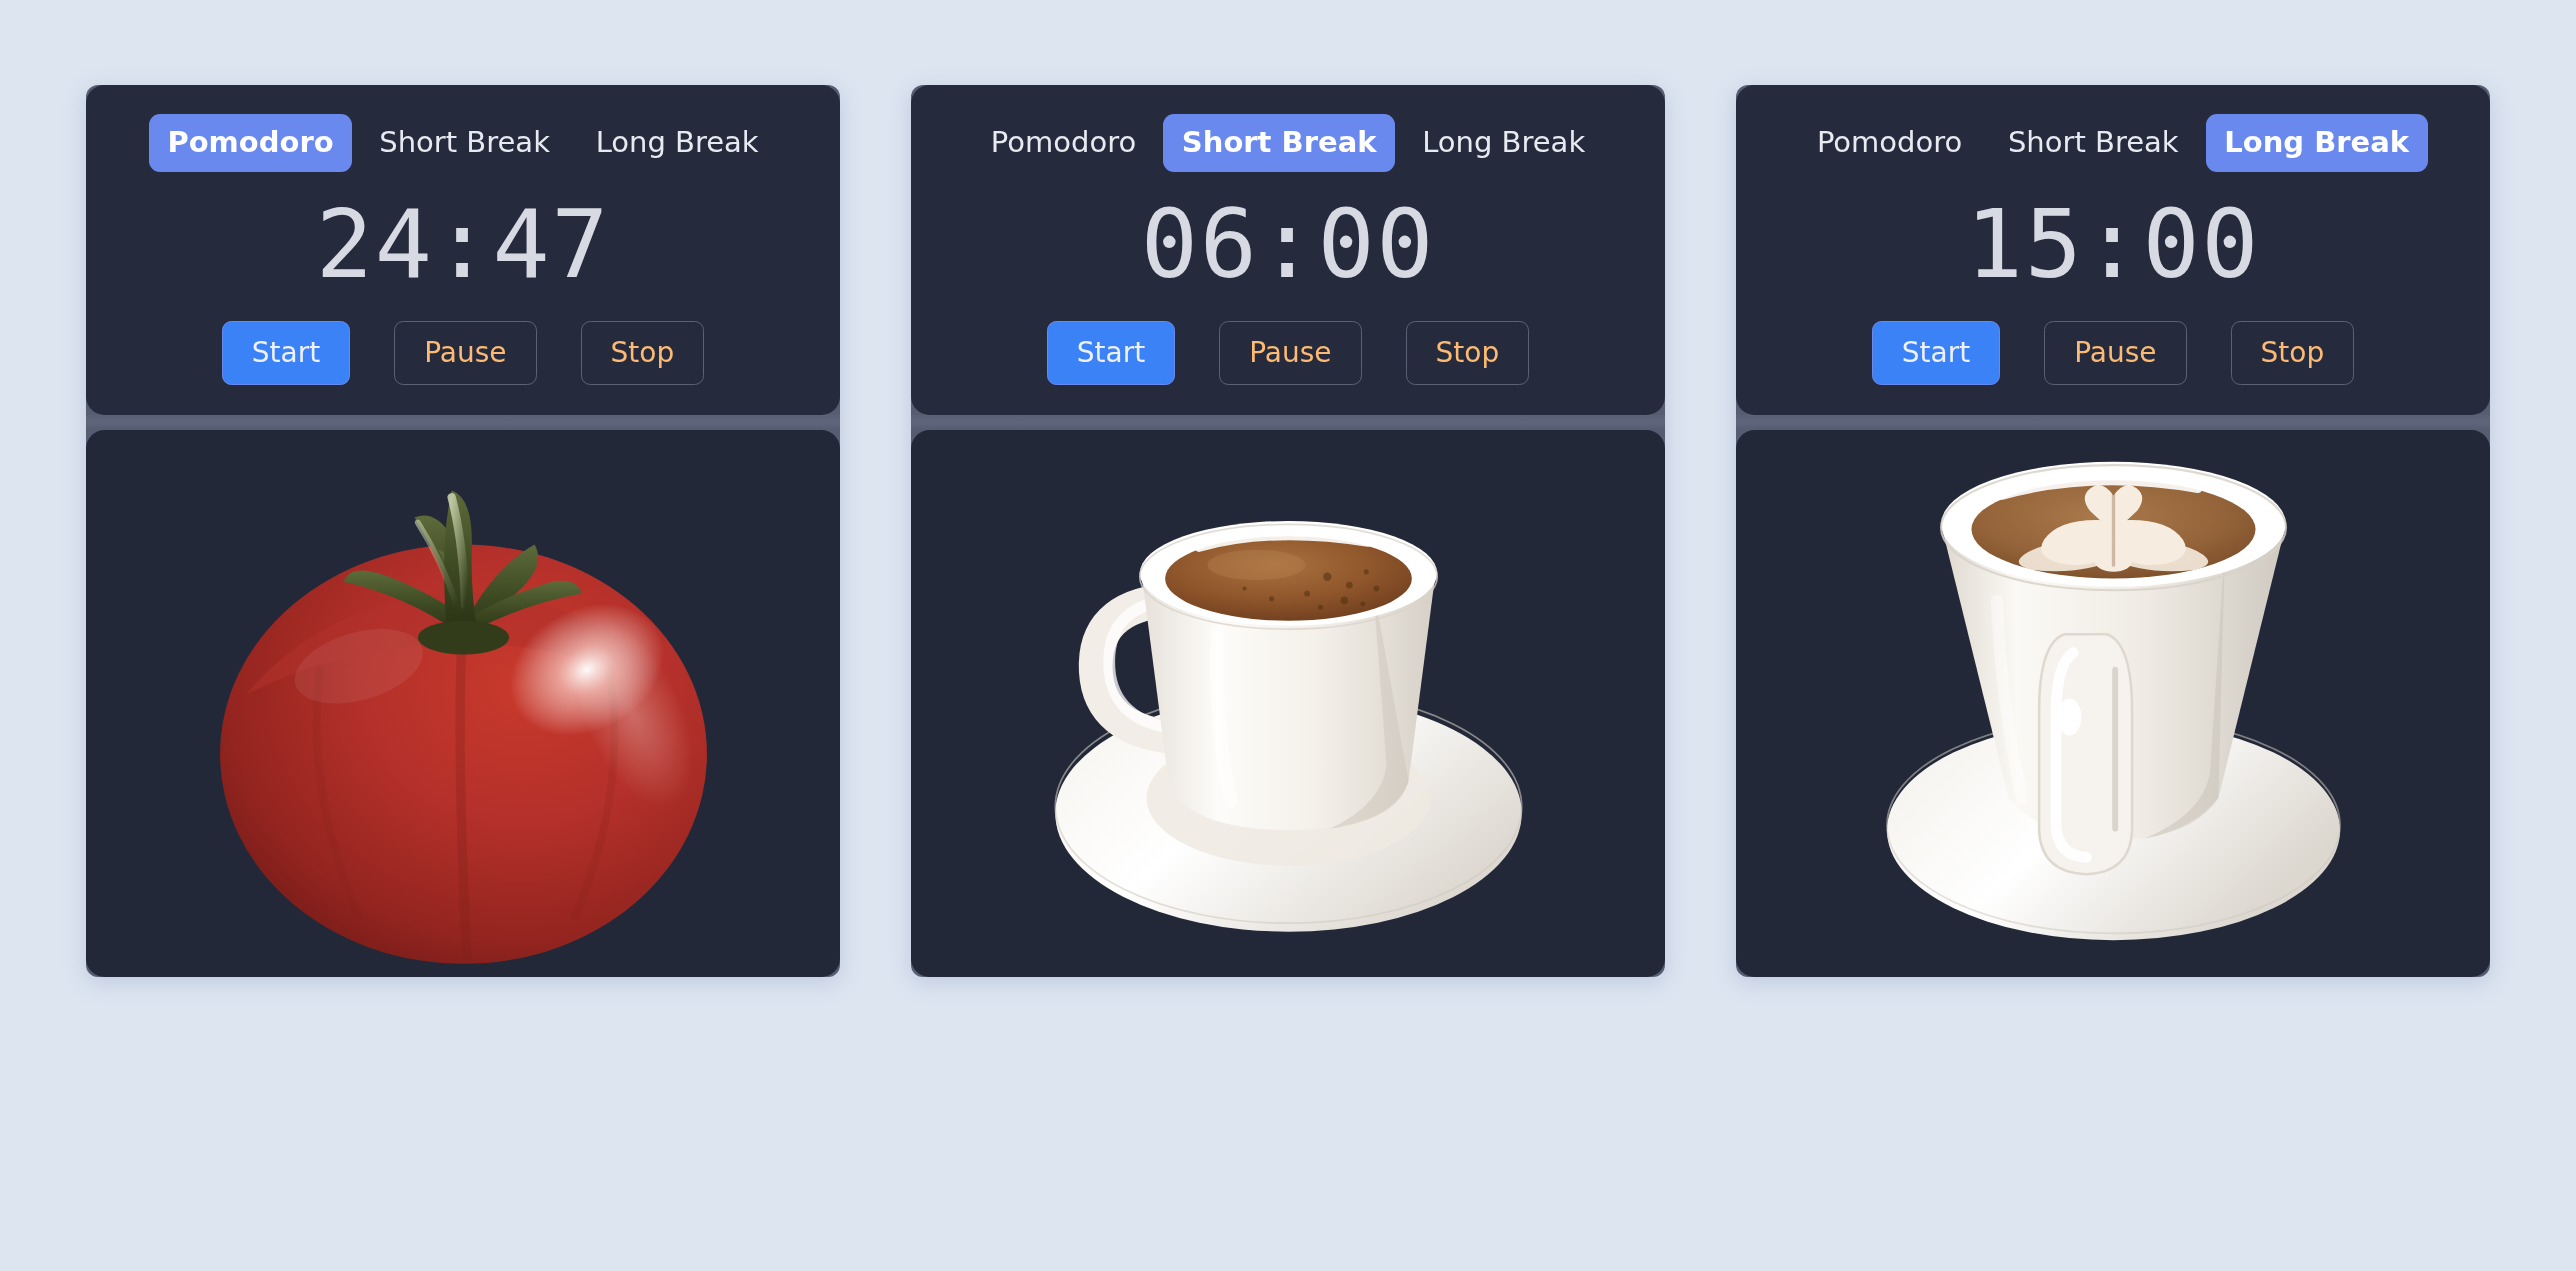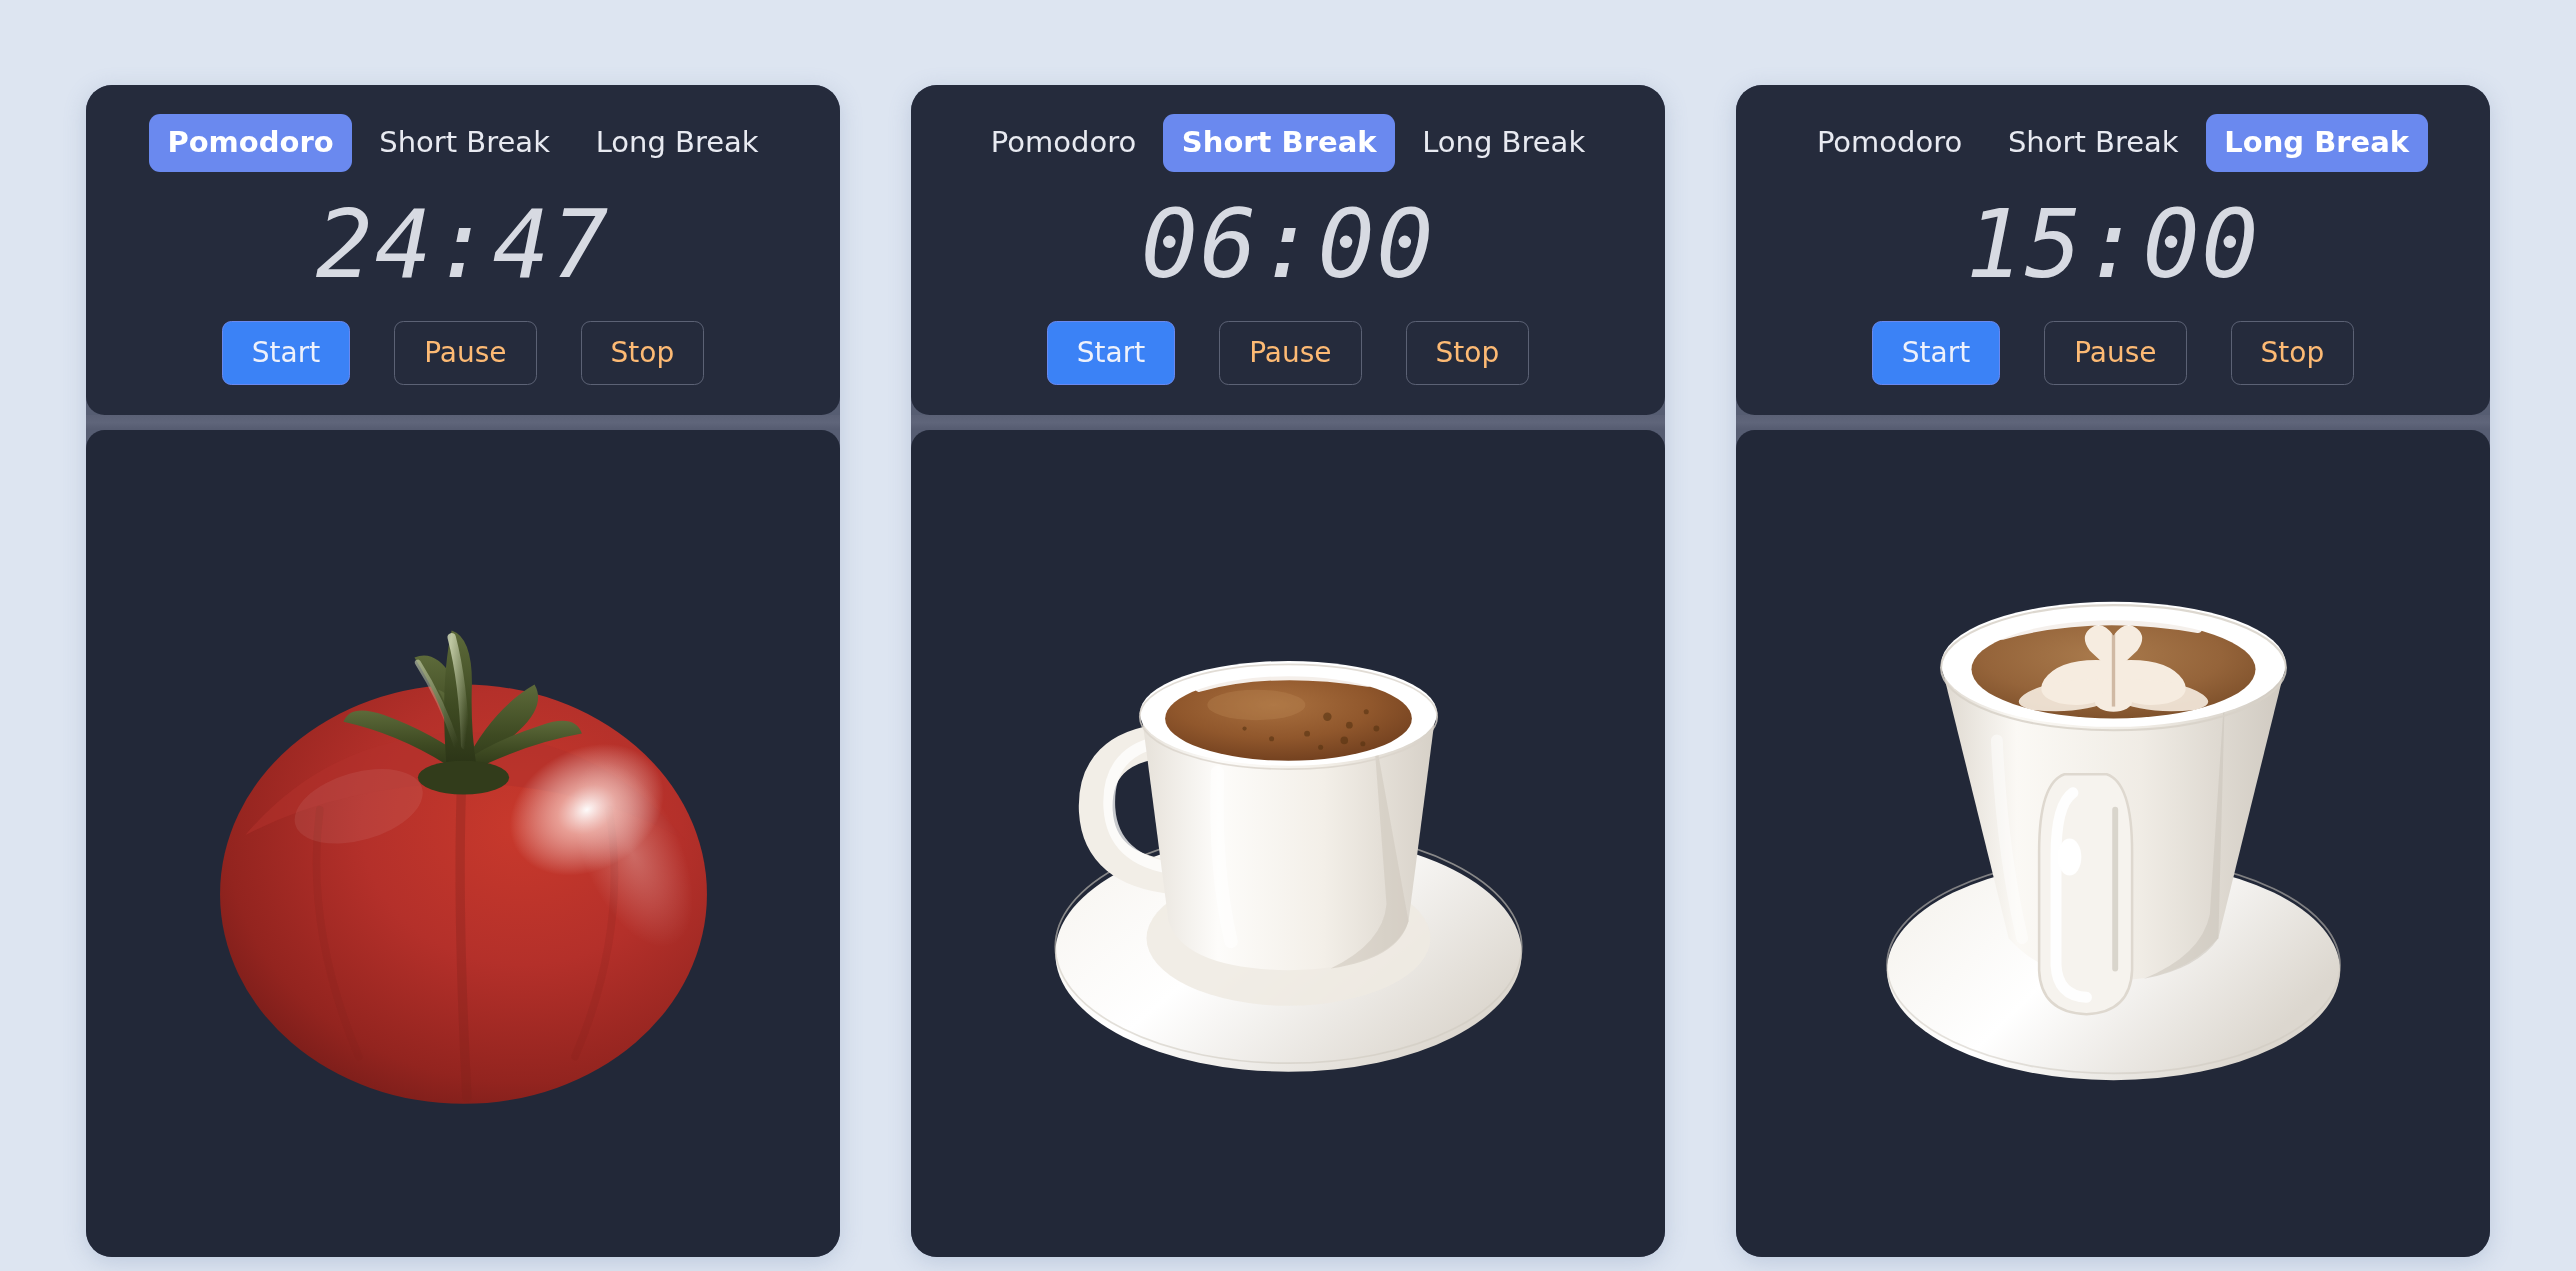--- a/index.html
+++ b/index.html
@@ -19,27 +19,27 @@
     display: flex;
     gap: 71px;
     padding: 85px 86px 0 86px;
     box-sizing: border-box;
     height: 100%;
     align-items: flex-start;
   }
 
   .card {
     flex: 1 1 0;
-    border-radius: 26px;
+    border-radius: 12px;
     background: #565d72;
     box-shadow: 0 5px 22px rgba(120, 140, 175, 0.30);
     overflow: hidden;
     display: flex;
     flex-direction: column;
-    height: 1172px;
+    height: 892px;
     box-sizing: border-box;
     justify-content: center;
   }
 
   
   .timer-panel {
     background: #252b3c;
     border-radius: 18.6px;
     padding: 29px 27px 30px 27px;
     box-sizing: border-box;
@@ -72,21 +72,20 @@
 
   
   .time {
     text-align: center;
     font-family: "DejaVu Sans Mono", monospace;
     font-size: 95px;
     line-height: 1;
     color: #d7dae2;
     letter-spacing: 1.7px;
     margin: 25px 0 29px 0;
-    font-style: italic;
   }
 
   
   .controls {
     display: flex;
     justify-content: center;
     gap: 44px;
   }
   .btn {
     font-size: 28px;

